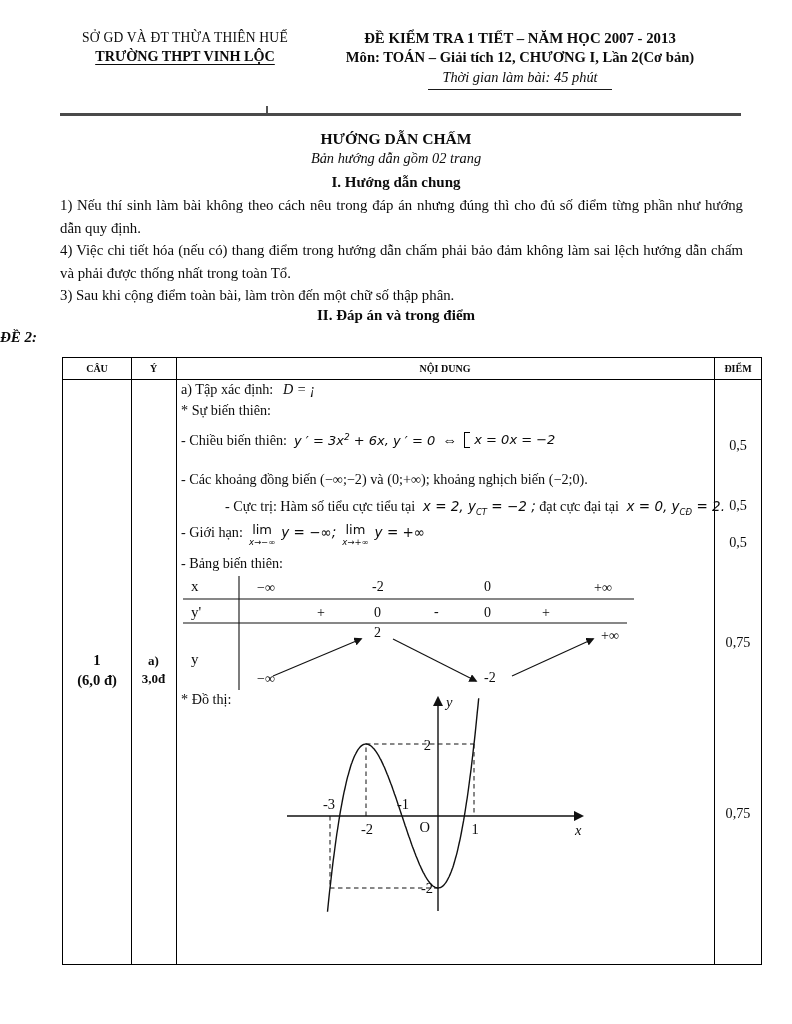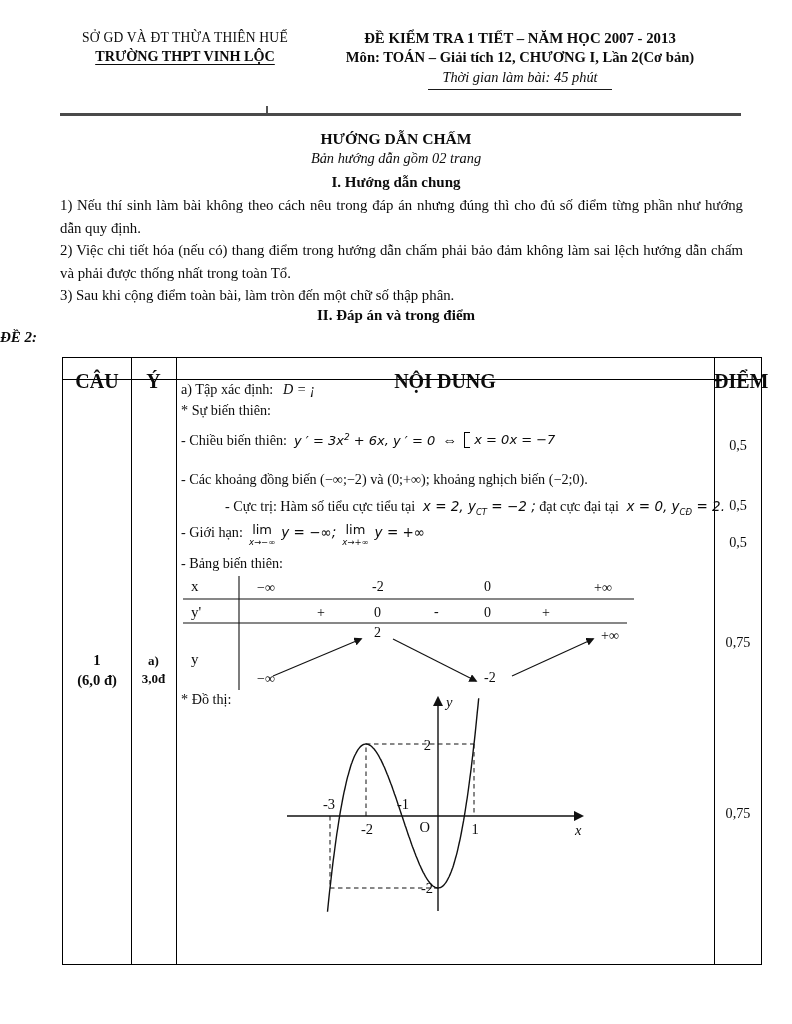--- a/index.html
+++ b/index.html
@@ -27,21 +27,21 @@
   .h-main { left:0; top:130px; width:792px; text-align:center; font-weight:bold; font-size:15.6px; }
   .h-sub  { left:0; top:150px; width:792px; text-align:center; font-style:italic; font-size:14.4px; }
   .h-sec1 { left:0; top:174px; width:792px; text-align:center; font-weight:bold; font-size:15px; }
   .paras { left:60px; top:194px; width:683px; text-align:justify; font-size:14.8px; line-height:22.6px; }
   .h-sec2 { left:0; top:307px; width:792px; text-align:center; font-weight:bold; font-size:15px; }
   .h-de   { left:0; top:329px; width:792px; text-align:left; font-weight:bold; font-size:15px;font-style:italic; }
   
   .atable { left:62px; top:357px; width:700px; height:608px; border:1.6px solid #000; }
   .vline { position:absolute; top:0; width:1.4px; height:100%; background:#000; }
   .hline-hdr { position:absolute; left:0; top:21px; width:100%; height:1.4px; background:#000; }
-  .th { position:absolute; top:14px; font-weight:bold; font-size:20px; text-align:center; line-height:19px;}
+  .th { position:absolute; top:1px; font-weight:bold; font-size:10px; text-align:center; line-height:19px;}
   .cell-cau { left:0; top:292px; width:68px; text-align:center; font-weight:bold; font-size:14.6px; line-height:20px;}
   .cell-y   { left:68px; top:294px; width:45px; text-align:center; font-weight:bold; font-size:13px; line-height:18px;}
   .score { left:651px; width:48px; text-align:center; font-size:14.2px; }
   .cline { left:118px; width:532px; font-size:14.2px; }
   .m-sans { font-family:"DejaVu Sans", sans-serif; font-style:italic; font-size:13px; }
   .m-sans-lg { font-family:"DejaVu Sans", sans-serif; font-style:italic; font-size:13.5px; }
   sub.mi { font-size:8.5px; font-style:italic; }
   sup.mi { font-size:9px; }
   .deriv { display:flex; align-items:center; gap:7px; height:36px; }
   .cases { display:flex; align-items:center; }
@@ -82,21 +82,21 @@
 
   <div class="abs hdr-tick"></div>
   <div class="abs hdr-rule"></div>
 
   <div class="abs h-main">HƯỚNG DẪN CHẤM</div>
   <div class="abs h-sub">Bản hướng dẫn gồm 02 trang</div>
   <div class="abs h-sec1">I. Hướng dẫn chung</div>
 
   <div class="abs paras">
     <p>1) Nếu thí sinh làm bài không theo cách nêu trong đáp án nhưng đúng thì cho đủ số điểm từng phần như hướng dẫn quy định.</p>
-    <p>2) Việc chi tiết hóa (nếu có) thang điểm trong hướng dẫn chấm phải bảo đảm không làm sai lệch hướng dẫn chấm và phải được thống nhất trong toàn Tổ.</p>
+    <p>4) Việc chi tiết hóa (nếu có) thang điểm trong hướng dẫn chấm phải bảo đảm không làm sai lệch hướng dẫn chấm và phải được thống nhất trong toàn Tổ.</p>
     <p>3) Sau khi cộng điểm toàn bài, làm tròn đến một chữ số thập phân.</p>
   </div>
 
   <div class="abs h-sec2">II. Đáp án và trong điểm</div>
   <div class="abs h-de">ĐỀ 2:</div>
 
   <div class="abs atable">
     <div class="vline" style="left:68px;"></div>
     <div class="vline" style="left:113px;"></div>
     <div class="vline" style="left:651px;"></div>
@@ -124,21 +124,21 @@
     <div class="abs cline" style="top:44px;">* Sự biến thiên:</div>
 
     <div class="abs cline deriv" style="top:64px;">
       <span>- Chiều biến thiên:</span>
       <span class="m-sans"><span>y ′ = 3x</span><sup class="mi">2</sup> <span>+ 6x,   y ′ = 0</span></span>
       <span style="font-size:15px;">⇔</span>
       <span class="cases">
         <span class="bracket"></span>
         <span class="case-stack m-sans">
           <span>x = 0</span>
-          <span>x = −7</span>
+          <span>x = −2</span>
         </span>
       </span>
     </div>
 
     <div class="abs cline" style="top:113px;">- Các khoảng đồng biến (−∞;−2) và (0;+∞); khoảng nghịch biến (−2;0).</div>
 
     <div class="abs cline" style="top:140px;margin-left:44px;">
       <span>- Cực trị: Hàm số tiểu cực tiểu tại</span>
       <span class="m-sans-lg" style="margin-left:4px;"><span>x = 2, y</span><sub class="mi">CT</sub> <span>= −2 ;</span></span>
       <span>đạt cực đại tại</span>

